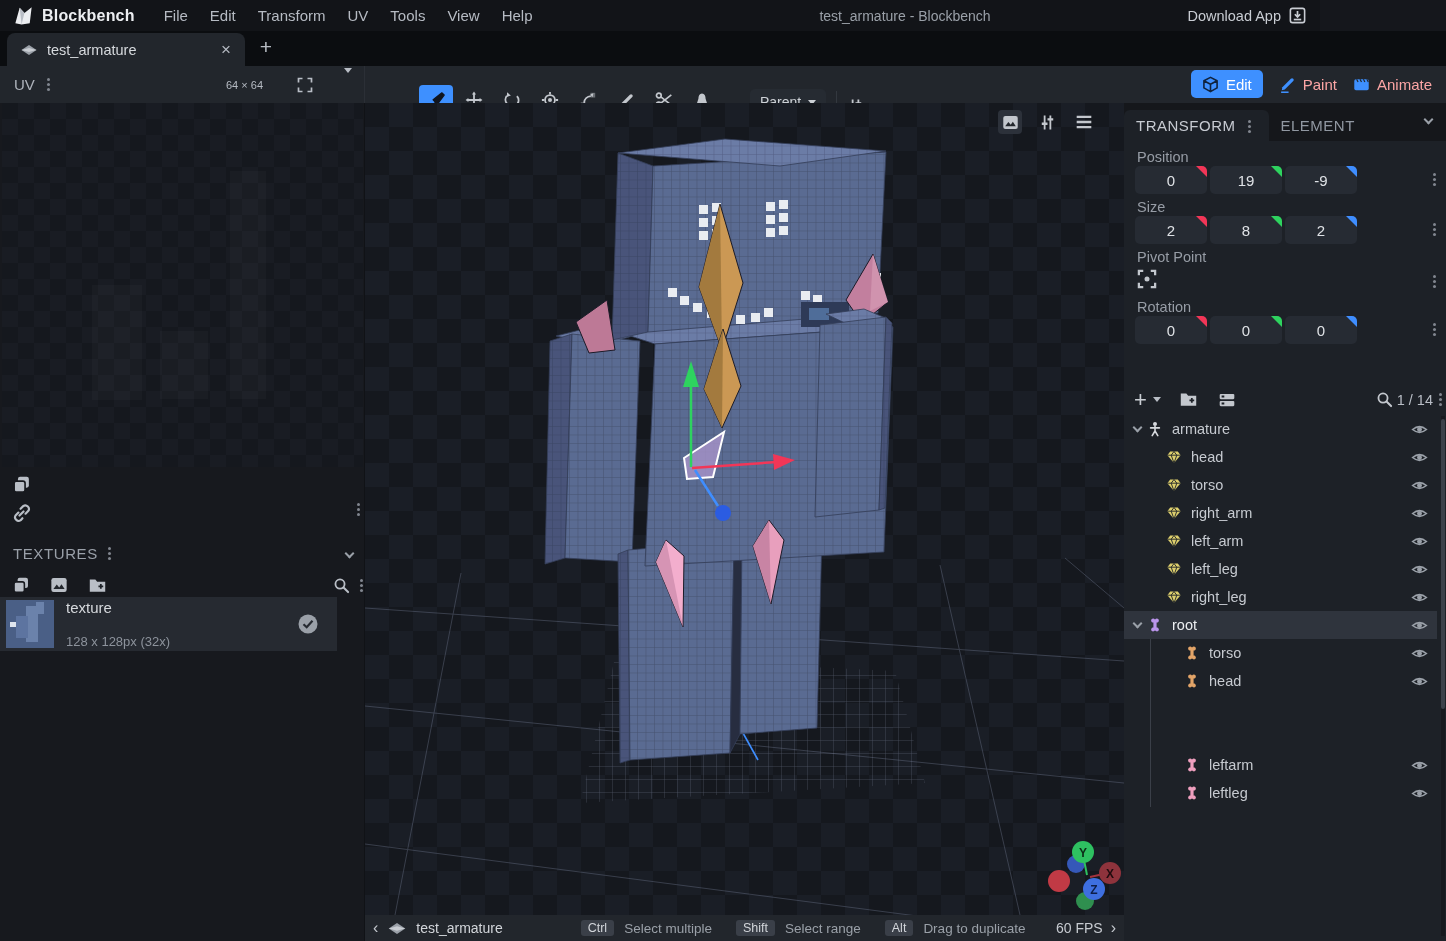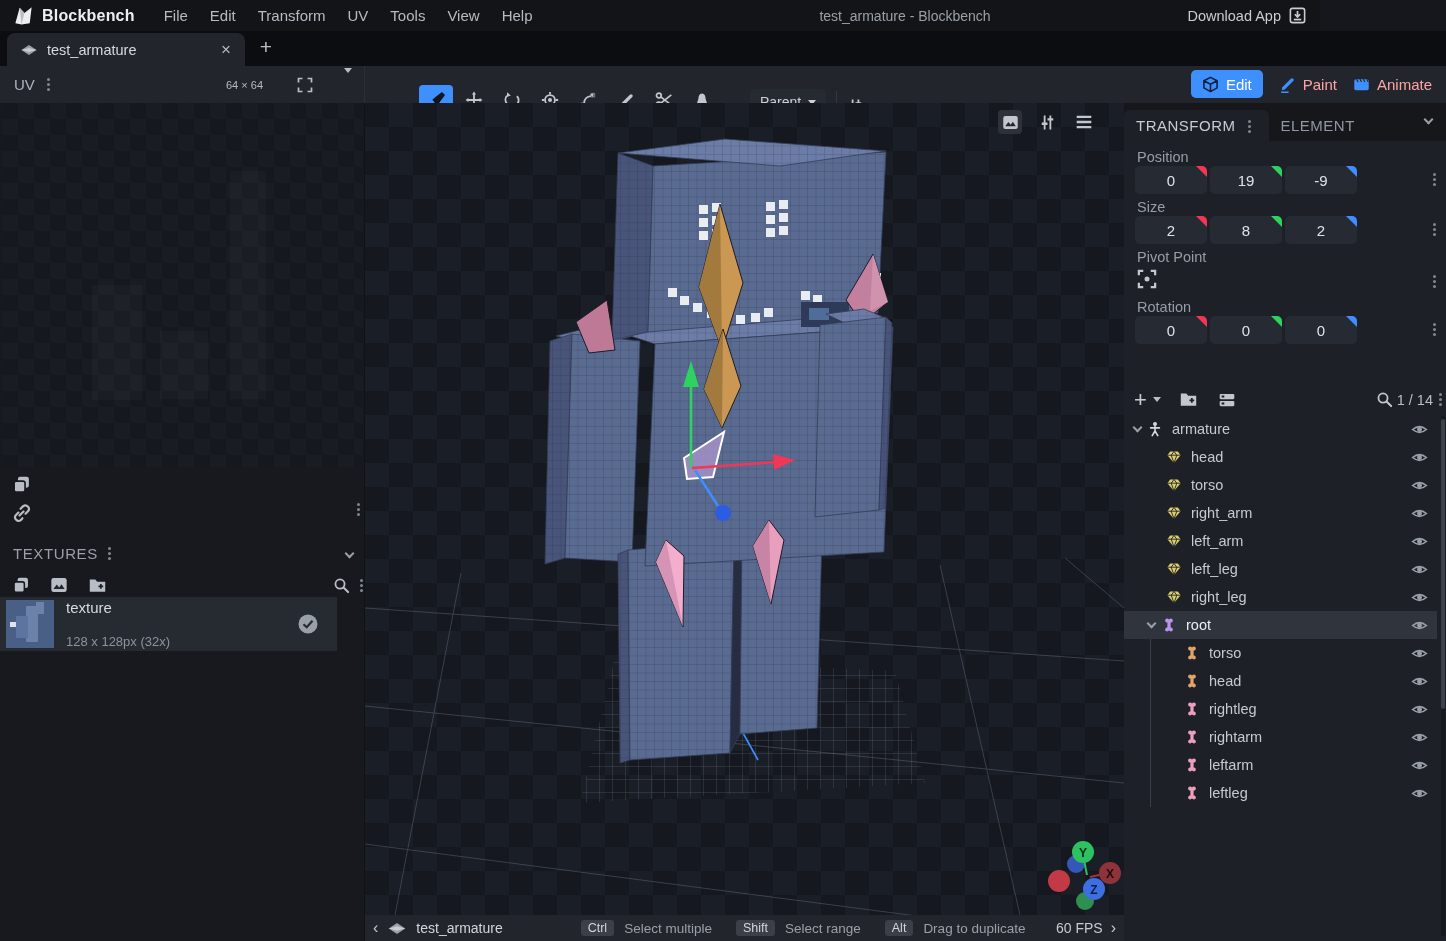--- a/index.html
+++ b/index.html
@@ -98,21 +98,21 @@
   .out-count { color:#b9bec6; font-size:14.5px; }
 
   .orow { position:absolute; left:0; width:313px; height:28px; display:flex; align-items:center; }
   .orow.sel { background:#2f343d; }
   .orow .chev { margin-left:10px; margin-right:6px; margin-top:-4px; }
   .oicon { width:16px; height:16px; flex:0 0 16px; }
   .olabel { font-size:14.5px; color:#c6cad0; margin-left:9px; flex:1; }
   .orow.sel .olabel { color:#eceef1; }
   .oeye { width:17px; height:17px; color:#9aa0a8; margin-right:9px; }
   .ind1 { padding-left:24px; } 
-  .ind1c { padding-left:14px; } 
+  .ind1c { padding-left:0; } 
   .ind2 { padding-left:60px; }
   .guide { position:absolute; left:26px; top:536px; width:1px; height:168px; background:#3a3f48; }
   .scrollbar { position:absolute; right:1px; top:313px; width:4px; height:520px; background:#17191e; }
   .scrollthumb { position:absolute; right:1px; top:316px; width:4px; height:290px; background:#3c414a; border-radius:2px; }
 
   svg.ic { display:block; }
   text { font-family:"Liberation Sans", sans-serif; }
 </style>
 </head>
 <body>
@@ -779,38 +779,20 @@
     </div>
     <div class="orow ind2" style="top:564px">
       <svg class="ic oicon" style="color:#e2a468">
           <use href="#i-bone"></use>
         </svg>
       <span class="olabel">head</span>
       <svg class="ic oeye">
           <use href="#i-eye"></use>
         </svg>
     </div>
-    <div class="orow ind2" style="top:592px">
-      <svg class="ic oicon" style="color:#ef9fbe">
-          <use href="#i-bone"></use>
-        </svg>
-      <span class="olabel">rightleg</span>
-      <svg class="ic oeye">
-          <use href="#i-eye"></use>
-        </svg>
-    </div>
-    <div class="orow ind2" style="top:620px">
-      <svg class="ic oicon" style="color:#ef9fbe">
-          <use href="#i-bone"></use>
-        </svg>
-      <span class="olabel">rightarm</span>
-      <svg class="ic oeye">
-          <use href="#i-eye"></use>
-        </svg>
-    </div>
     <div class="orow ind2" style="top:648px">
       <svg class="ic oicon" style="color:#ef9fbe">
           <use href="#i-bone"></use>
         </svg>
       <span class="olabel">leftarm</span>
       <svg class="ic oeye">
           <use href="#i-eye"></use>
         </svg>
     </div>
     <div class="orow ind2" style="top:676px">

